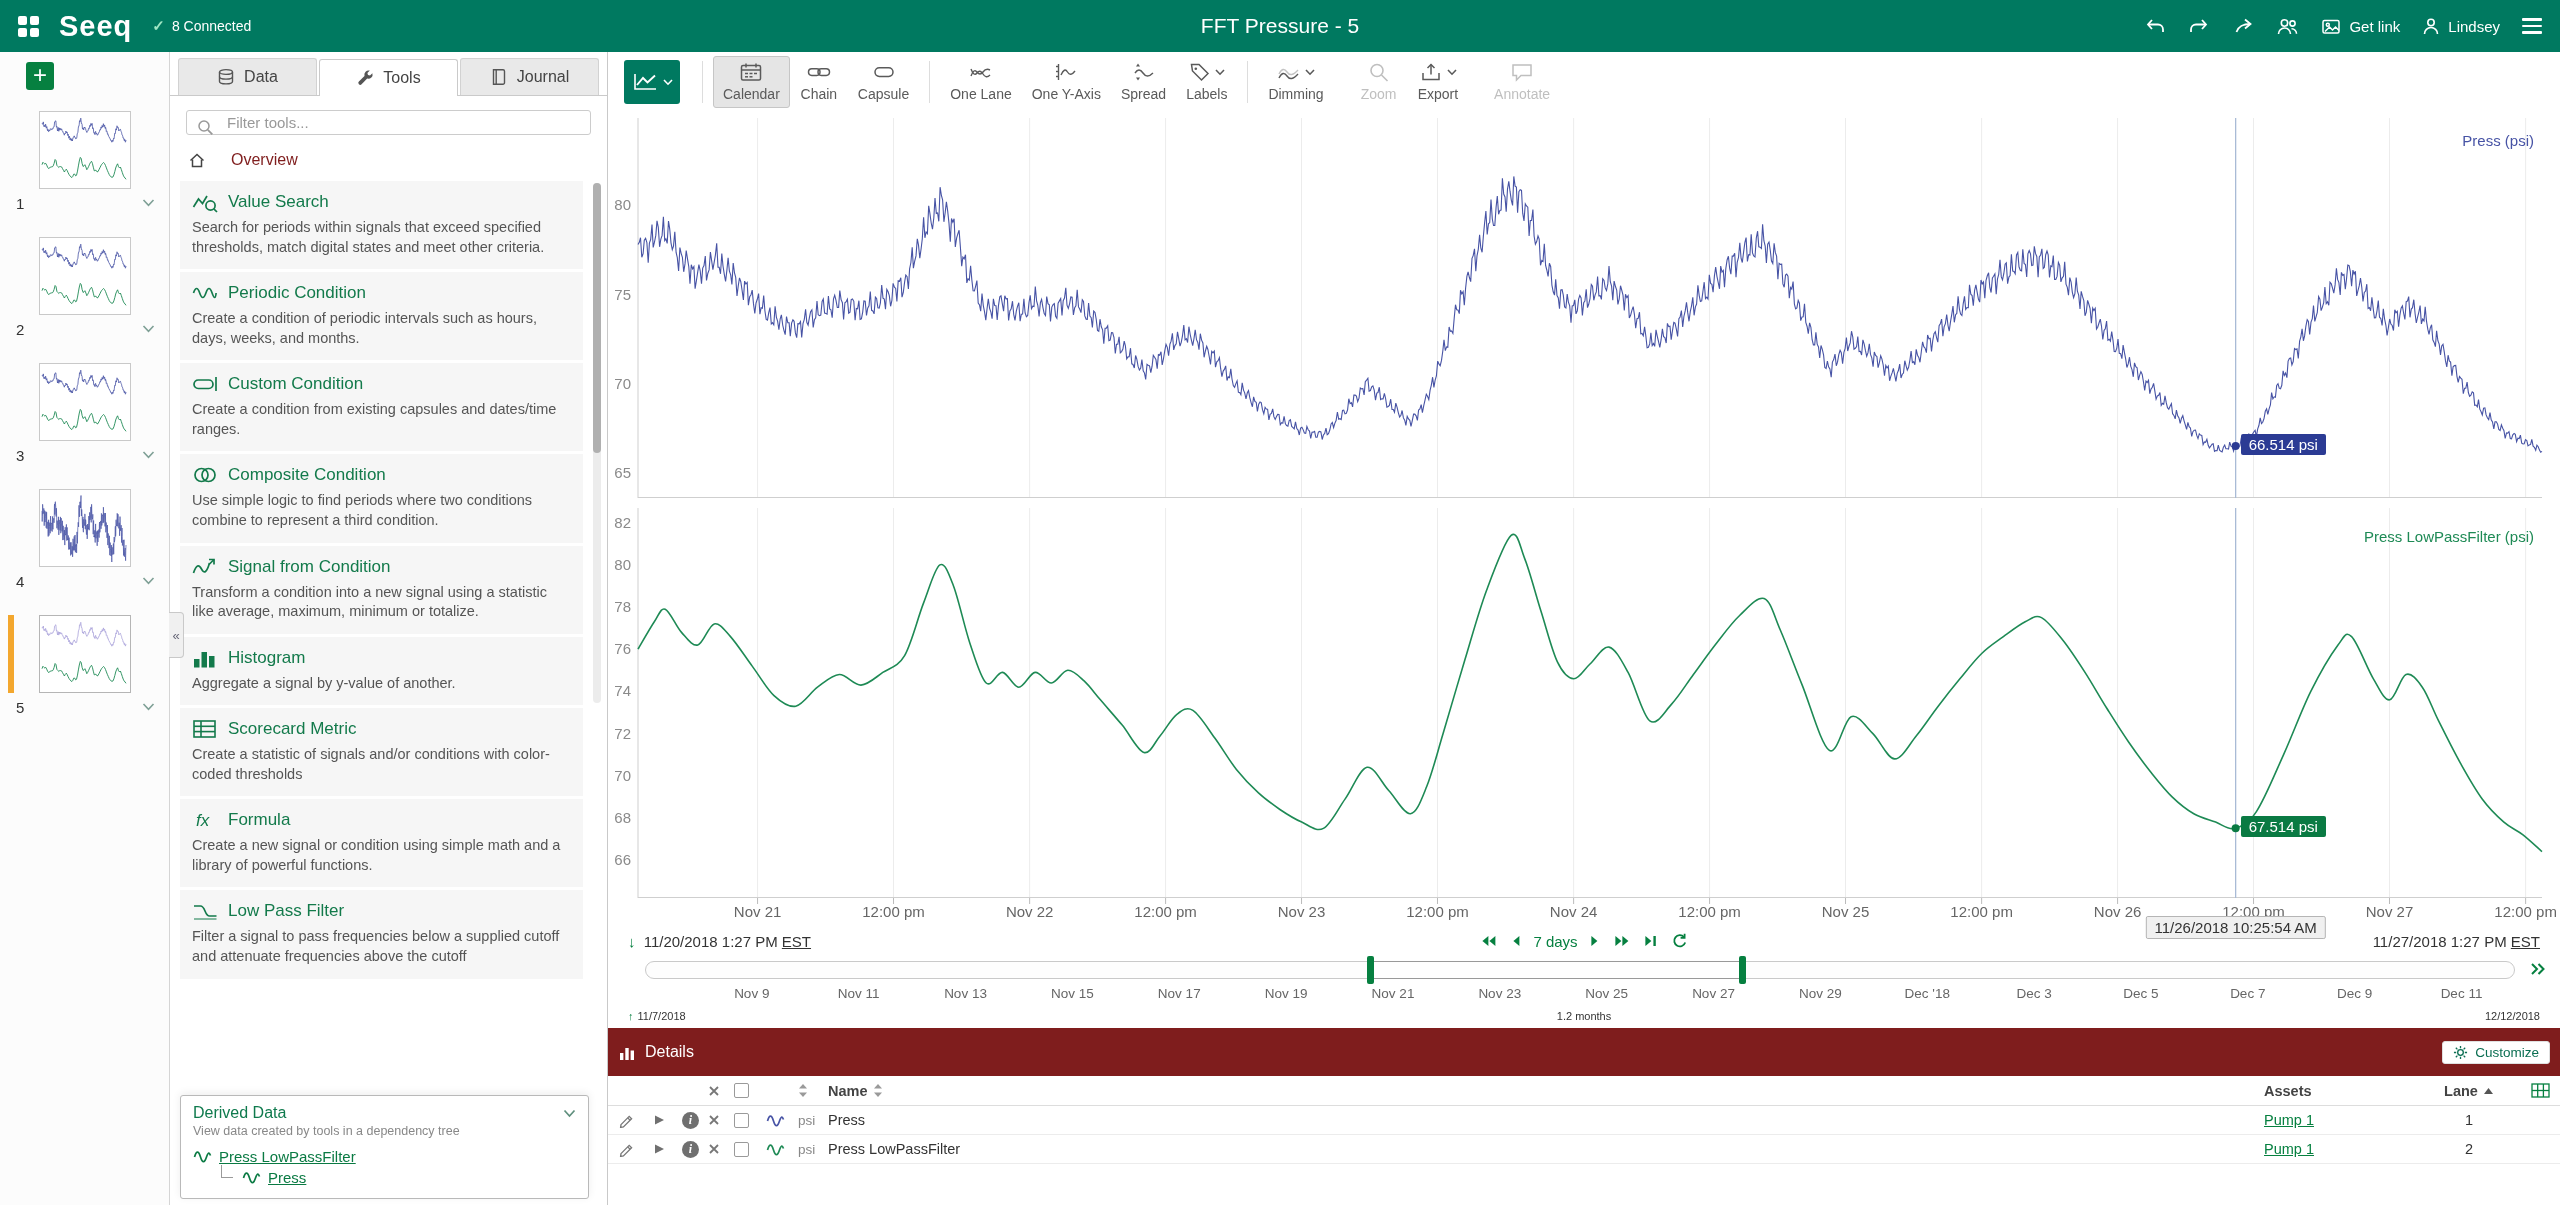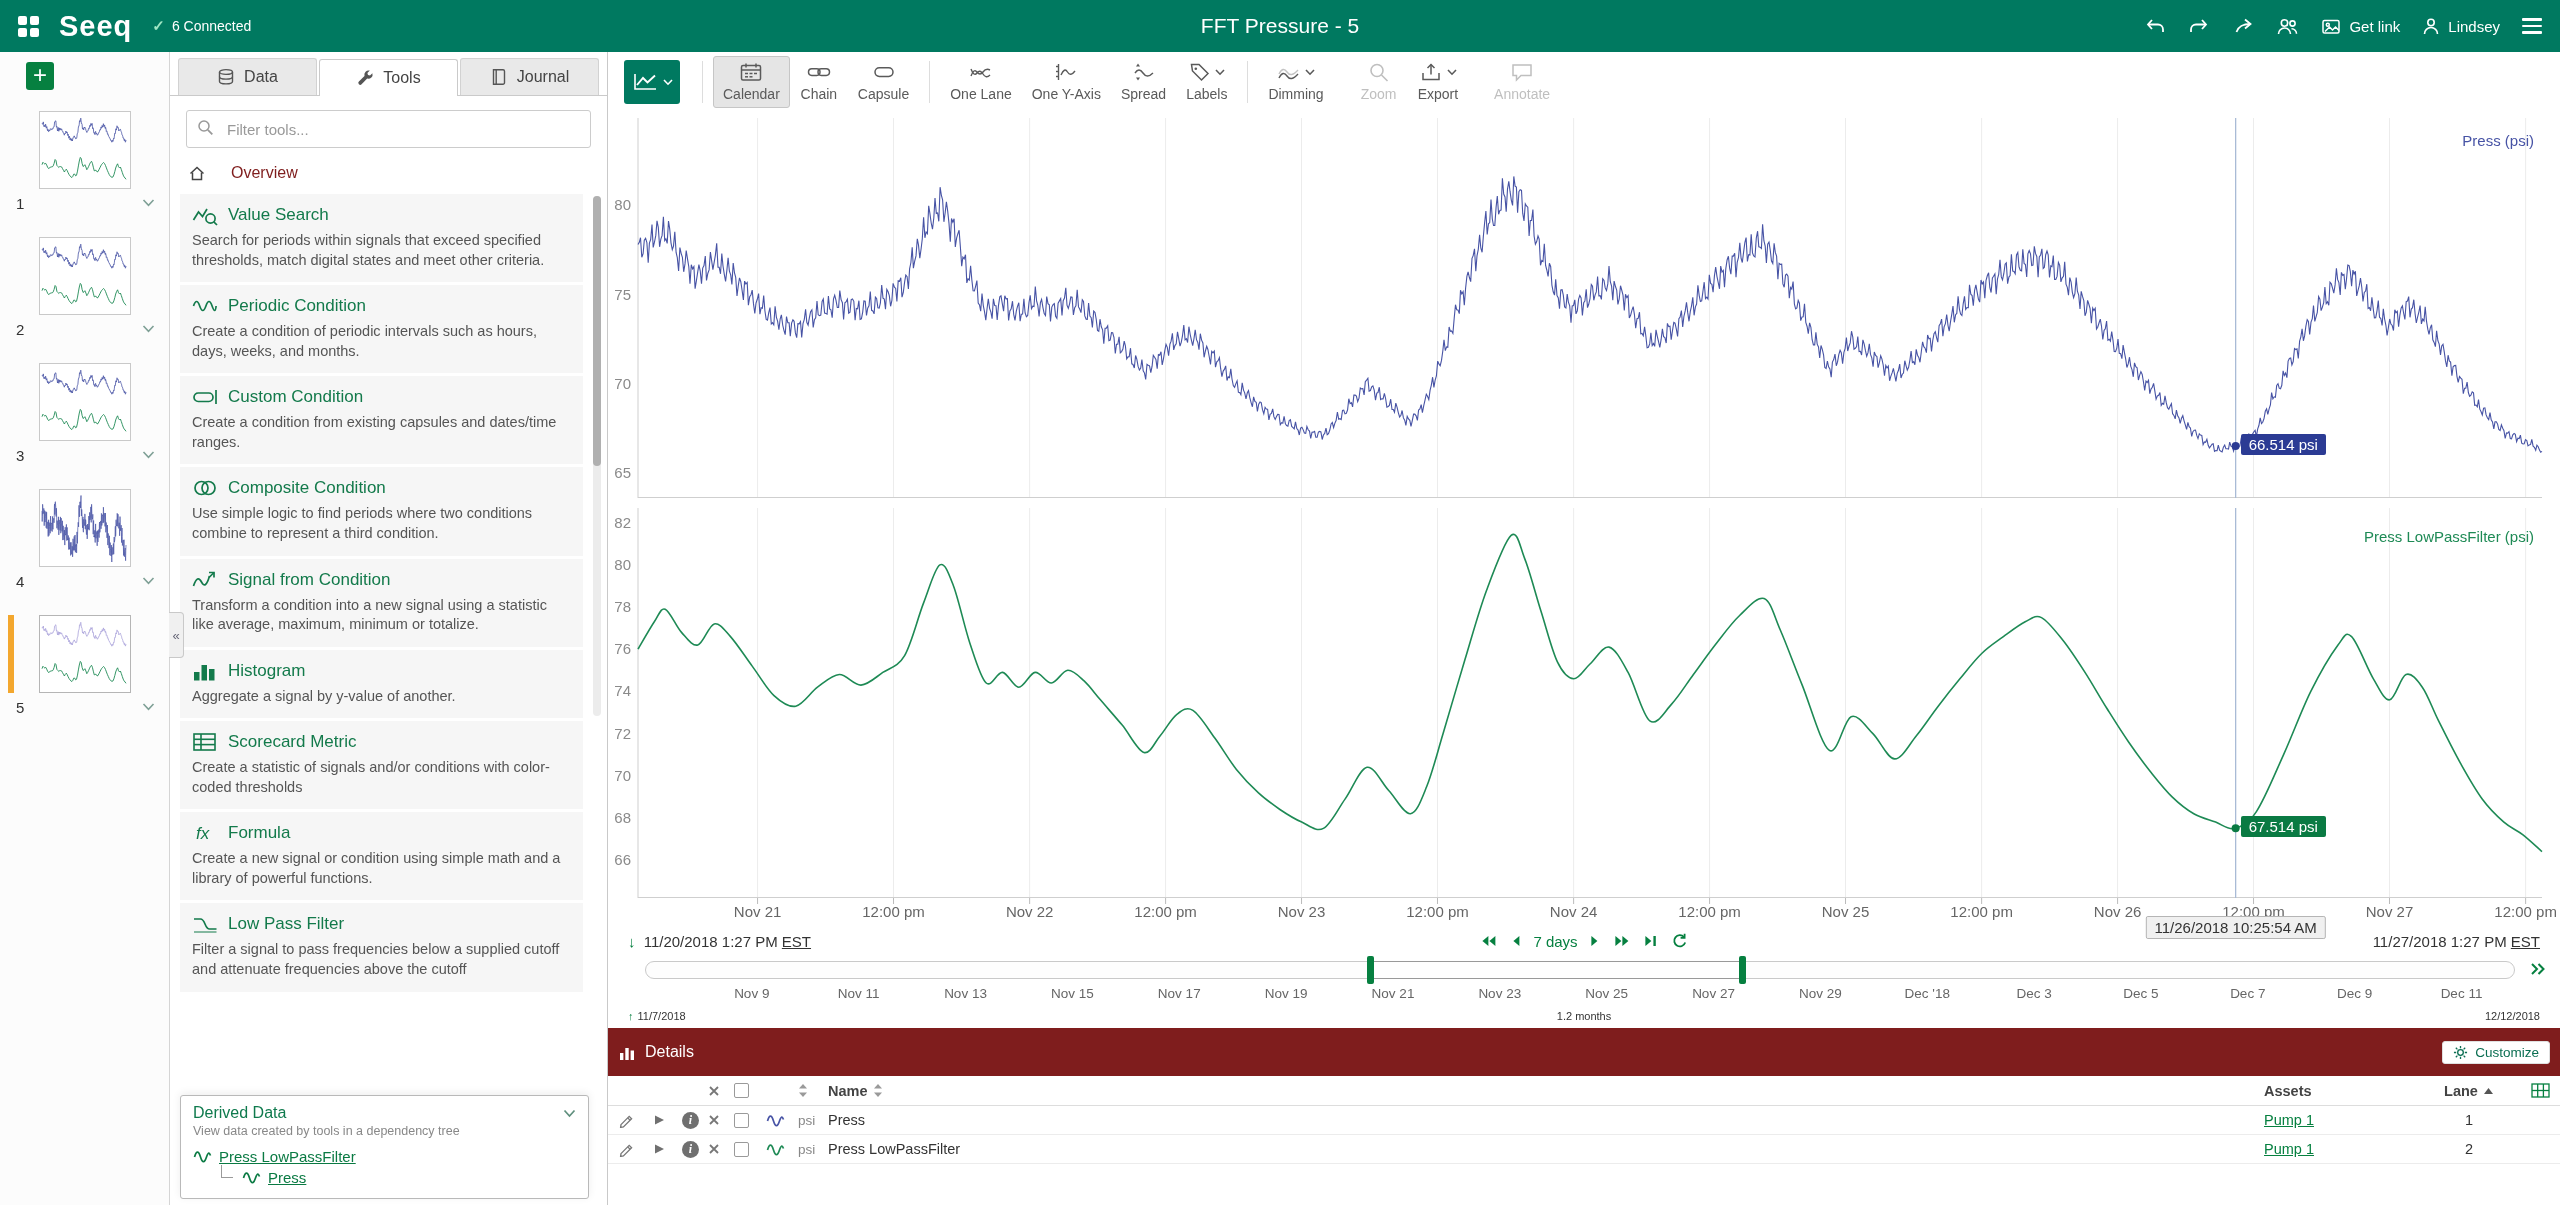--- a/index.html
+++ b/index.html
@@ -34,21 +34,21 @@
   .ws-bar{position:absolute;left:8px;top:0;width:6px;height:78px;background:#F3A72E}
   .ws-meta{display:flex;justify-content:space-between;align-items:center;padding:4px 14px 0 16px;height:24px}
   .ws-num{font-size:15px;color:#333}
 
   
   .toolpanel{width:438px;flex:0 0 438px;background:#fff;border-right:1px solid #c9c9c9;display:flex;flex-direction:column;position:relative}
   .tabs{display:flex;height:44px;padding:6px 8px 0 8px;border-bottom:1px solid #cacaca;gap:2px}
   .tab{flex:1;display:flex;align-items:center;justify-content:center;gap:9px;font-size:16px;color:#444;background:#e9e9e9;border:1px solid #d2d2d2;border-bottom:none;border-radius:3px 3px 0 0}
   .tab.active{background:#fff;border-color:#cacaca;position:relative;top:1px}
   .searchwrap{margin:14px 16px 6px 16px;position:relative}
-  .searchwrap input{width:100%;height:38px;border:1px solid #ccc;border-radius:3px;padding:6px 10px 6px 40px;font-size:15px;color:#555;font-family:"Liberation Sans",sans-serif}
+  .searchwrap input{width:100%;height:25px;border:1px solid #ccc;border-radius:3px;padding:6px 10px 6px 40px;font-size:15px;color:#555;font-family:"Liberation Sans",sans-serif}
   .searchwrap input::placeholder{color:#999}
   .searchwrap .sicon{position:absolute;left:11px;top:9px}
   .overview{display:flex;align-items:center;gap:25px;padding:10px 18px 12px 18px;font-size:16px;color:#7f1d1d}
   .toollist{flex:1;overflow:hidden;position:relative;padding:0 24px 0 10px}
   .tool-item{background:#f6f6f6;border-bottom:3px solid #fff;padding:10px 12px 12px 12px;position:relative}
   .tool-head{display:flex;align-items:center;gap:10px;margin-bottom:5px}
   .tool-title{font-size:17px;color:#137a4b}
   .tool-desc{font-size:14.5px;color:#555;line-height:1.35}
   .vscroll{position:absolute;right:6px;top:2px;width:8px;height:520px;background:#ececec;border-radius:4px}
   .vscroll .vthumb{width:8px;height:52%;background:#b0b0b0;border-radius:4px}
@@ -131,21 +131,21 @@
     <div class="tb-left">
       <div class="appgrid" data-interactable="true">
           <i></i>
           <i></i>
           <i></i>
           <i></i>
         </div>
       <div class="logo" data-interactable="true">Seeq</div>
       <div class="conn" data-interactable="true">
         <span class="check" data-interactable="false">✓</span>
-        <span data-interactable="false">6 Connected</span>
+        <span data-interactable="false">8 Connected</span>
       </div>
     </div>
     <div class="tb-title" data-interactable="false">FFT Pressure - 5</div>
     <div class="tb-right">
       <span class="tb-ibtn" data-interactable="true">
           <svg width="22" height="18" viewBox="0 0 22 18" fill="none" stroke="#fff" stroke-width="1.8">
             <path d="M8 3 L4 7.5 L8 12"></path>
             <path d="M4 7.5 h10 a5 5 0 0 1 5 5 v2.5"></path>
           </svg>
         </span>

